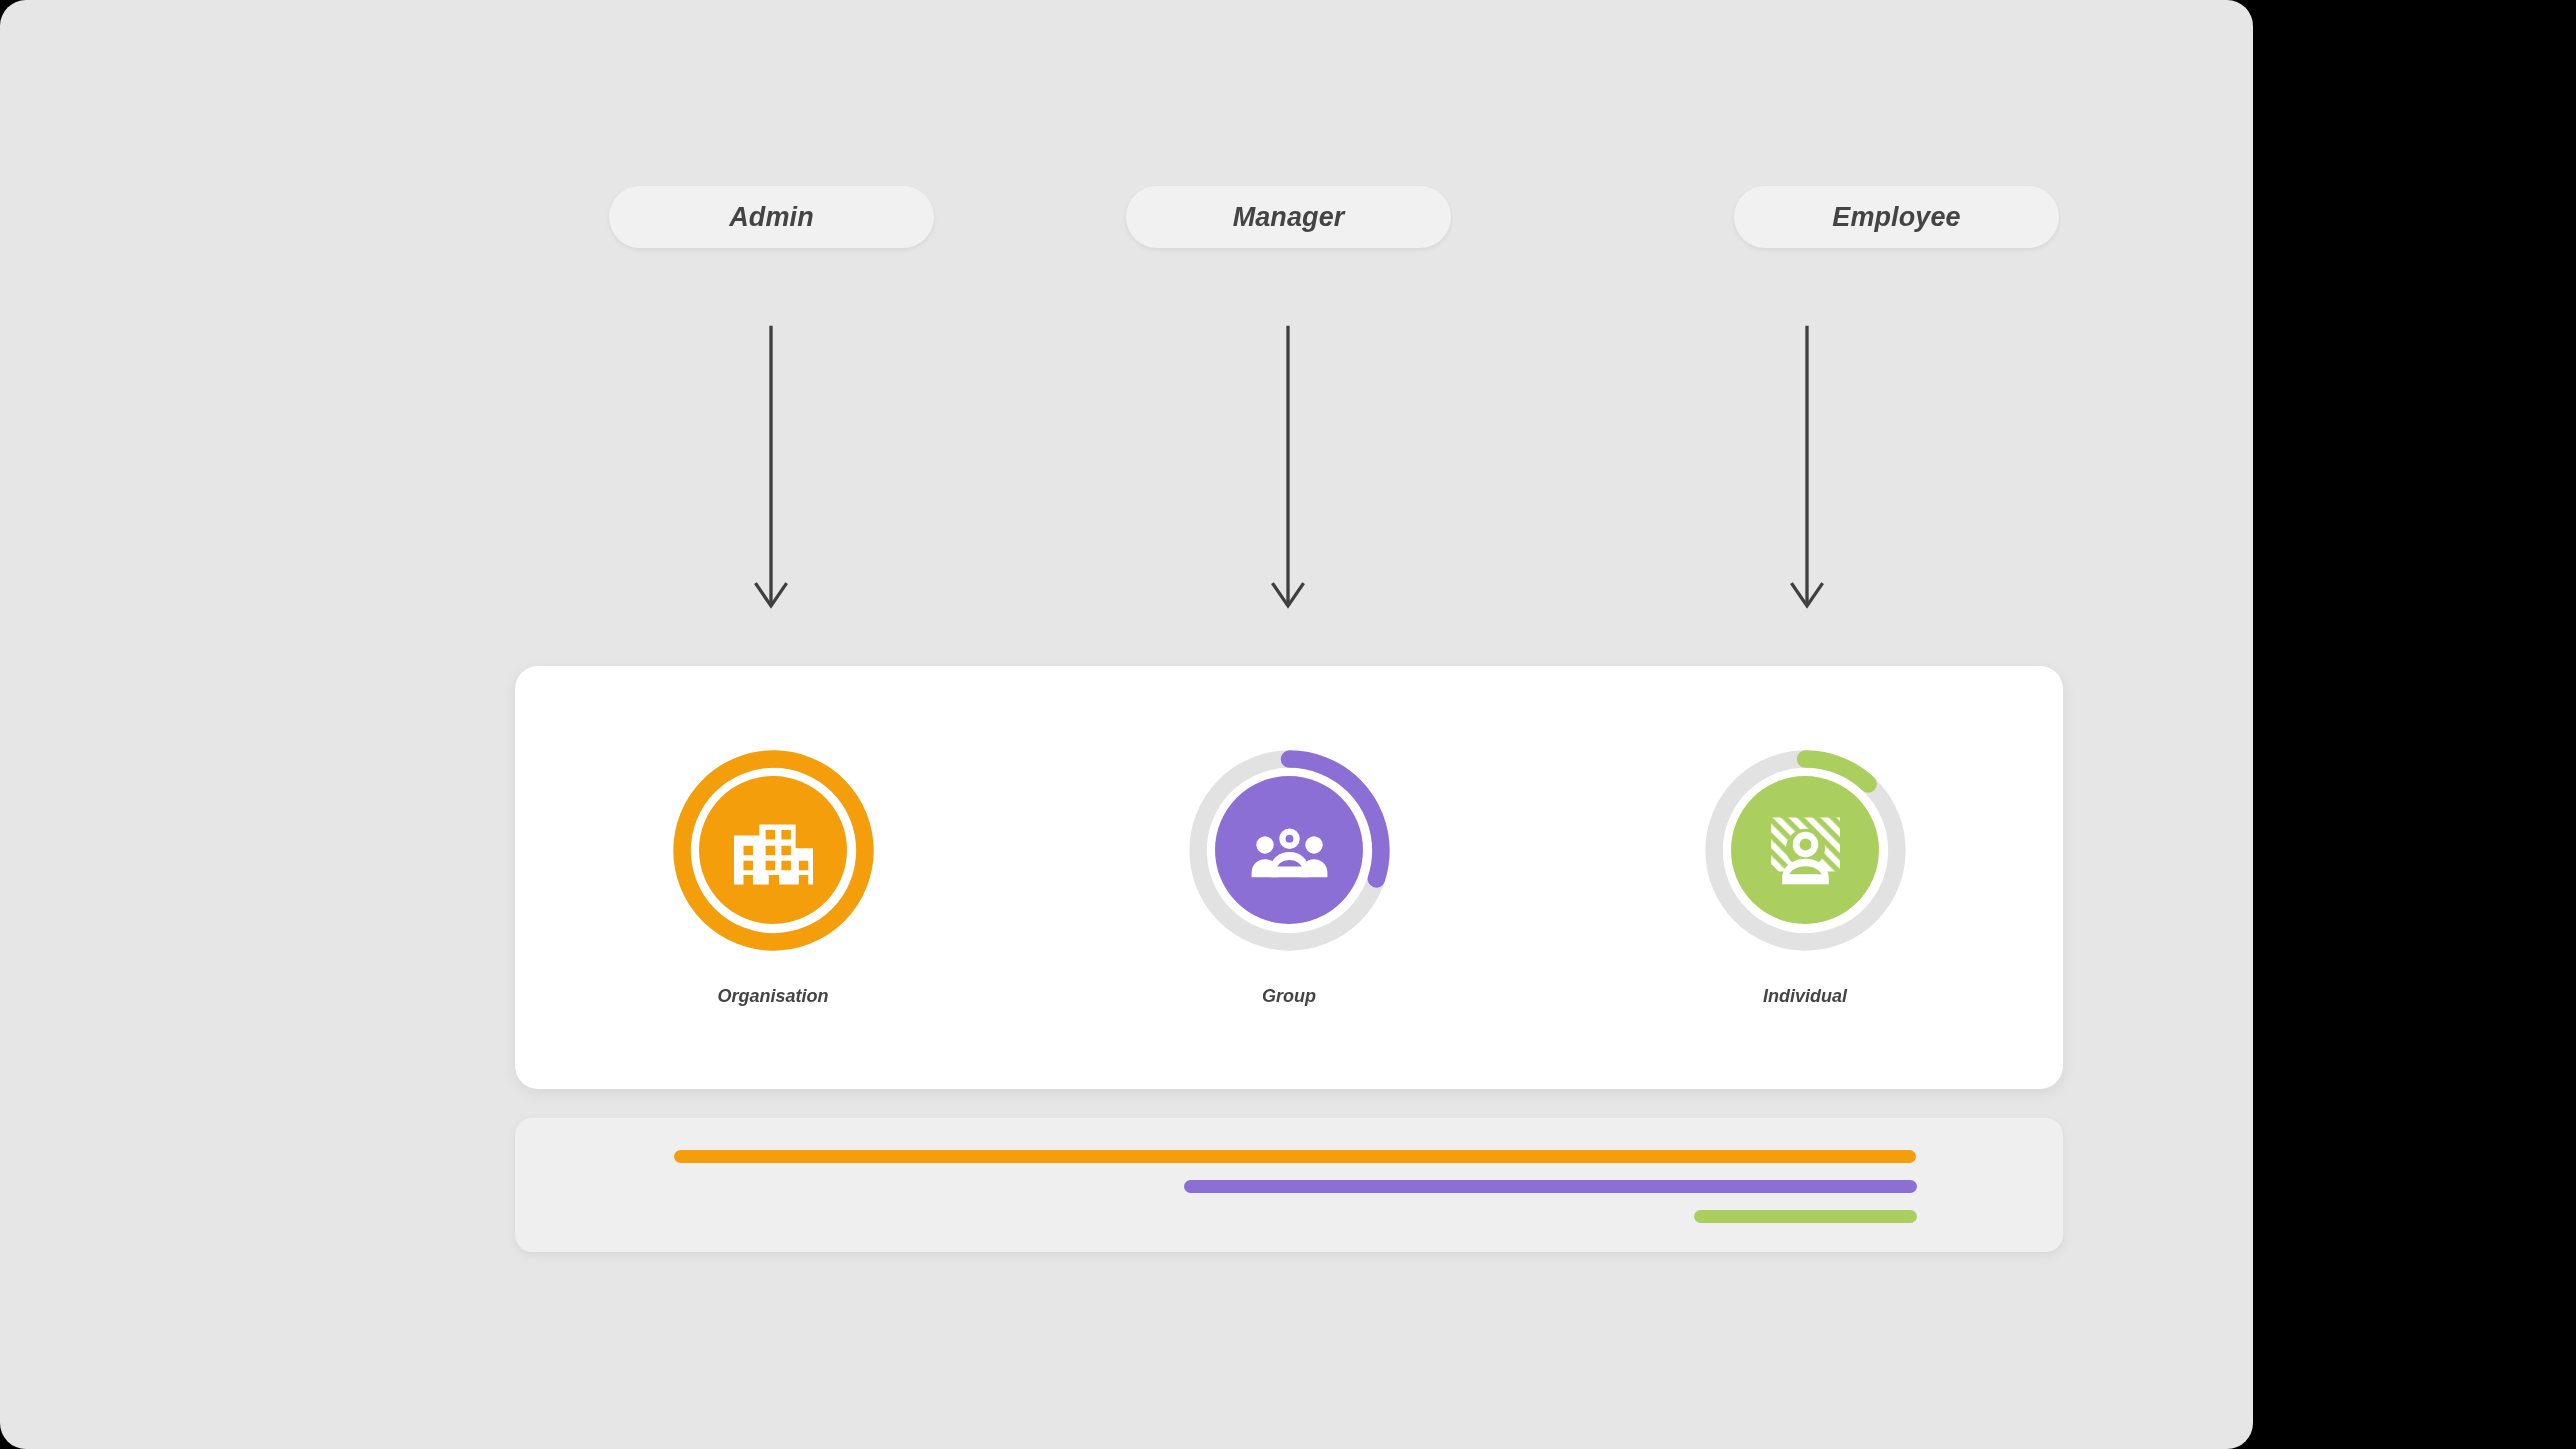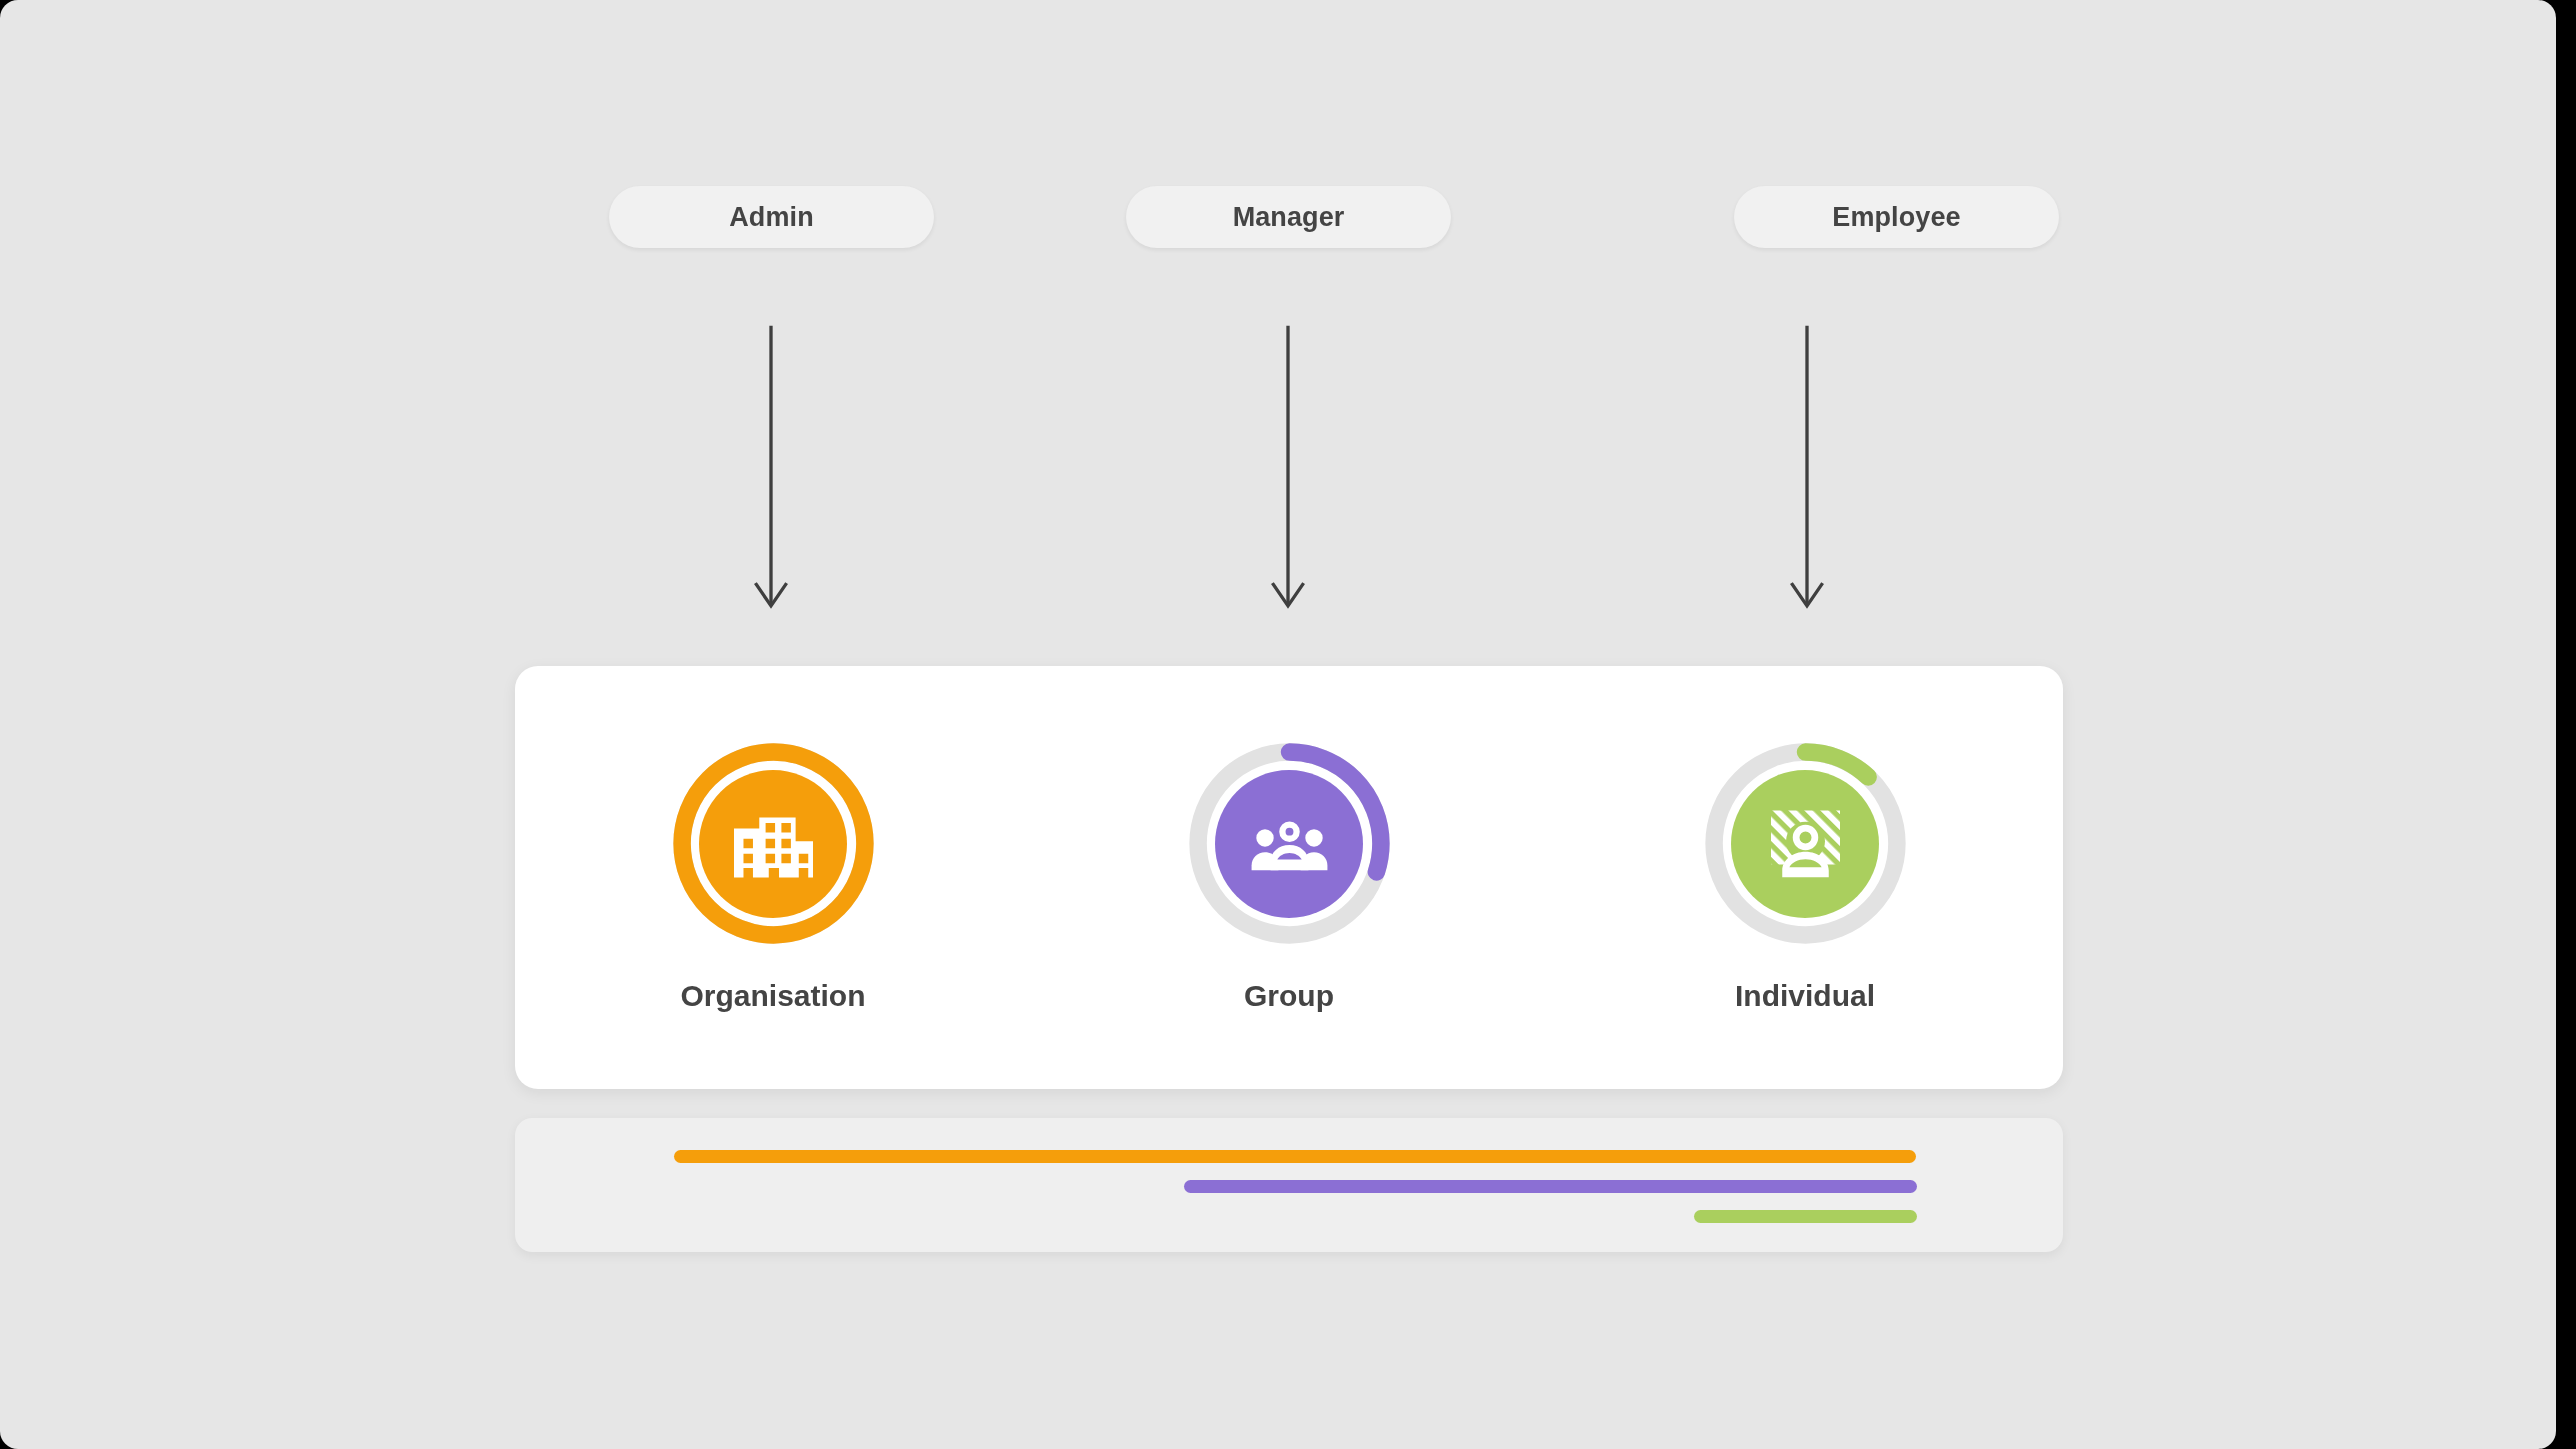--- a/index.html
+++ b/index.html
@@ -1,20 +1,20 @@
 <!DOCTYPE html>
 <html style="font-size:10.7px"><head>
 <meta charset="utf-8">
 <style>
   html,body{margin:0;padding:0;background:#000;}
   body{width:2576px;height:1449px;overflow:hidden;
        font-family:"Liberation Sans",sans-serif;}
 
-  .canvas{position:absolute;left:0;top:0;width:2556px;height:1449px;
-          background:#e6e6e6;border-radius:18px;overflow:hidden;}
+  .canvas{position:absolute;left:0;top:0;width:2253px;height:1449px;
+          background:#e6e6e6;border-radius:26px;overflow:hidden;font-style:italic;}
 
   
   .pill{position:absolute;height:62px;background:#f1f1f1;border-radius:31px;
         display:flex;align-items:center;justify-content:center;
         box-shadow:0 2px 4.7px rgba(0,0,0,.07);}
   .pill-label{font-size:27px;font-weight:700;color:#444;letter-spacing:0.1px;}
   #pill-0{left:609px;top:186px;width:325px;}
   #pill-1{left:1126px;top:186px;width:325px;}
   #pill-2{left:1734px;top:186px;width:325px;}
 
@@ -30,21 +30,21 @@
         box-shadow:0 4px 14.8px rgba(0,0,0,.07);}
 
   .nodes{position:absolute;left:0;top:0;width:100%;height:100%;
          display:flex;align-items:center;}
   .node{flex:1;display:flex;flex-direction:column;align-items:center;}
   .ring-wrap{position:relative;width:203px;height:203px;}
   .ring-svg{position:absolute;left:0;top:0;width:203px;height:203px;
             transform:rotate(-90deg);}
   .disc{position:absolute;left:27.5px;top:27.5px;width:148px;height:148px;
         border-radius:50%;display:flex;align-items:center;justify-content:center;}
-  .node-label{margin-top:34px;font-size:30px;font-weight:700;color:#444;}
+  .node-label{margin-top:34px;font-size:18px;font-weight:700;color:#444;}
 
   
   .barcard{position:absolute;left:515px;top:1118px;width:1548px;height:134px;
            background:#efefef;border-radius:17.4px;
            box-shadow:0 3.4px 10.7px rgba(0,0,0,.06);}
   .bar{position:absolute;height:12.7px;border-radius:6.7px;}
   #bar-0{left:159px;top:32px;}
   #bar-1{left:669px;top:62px;}
   #bar-2{left:1179px;top:92px;}
 </style>

